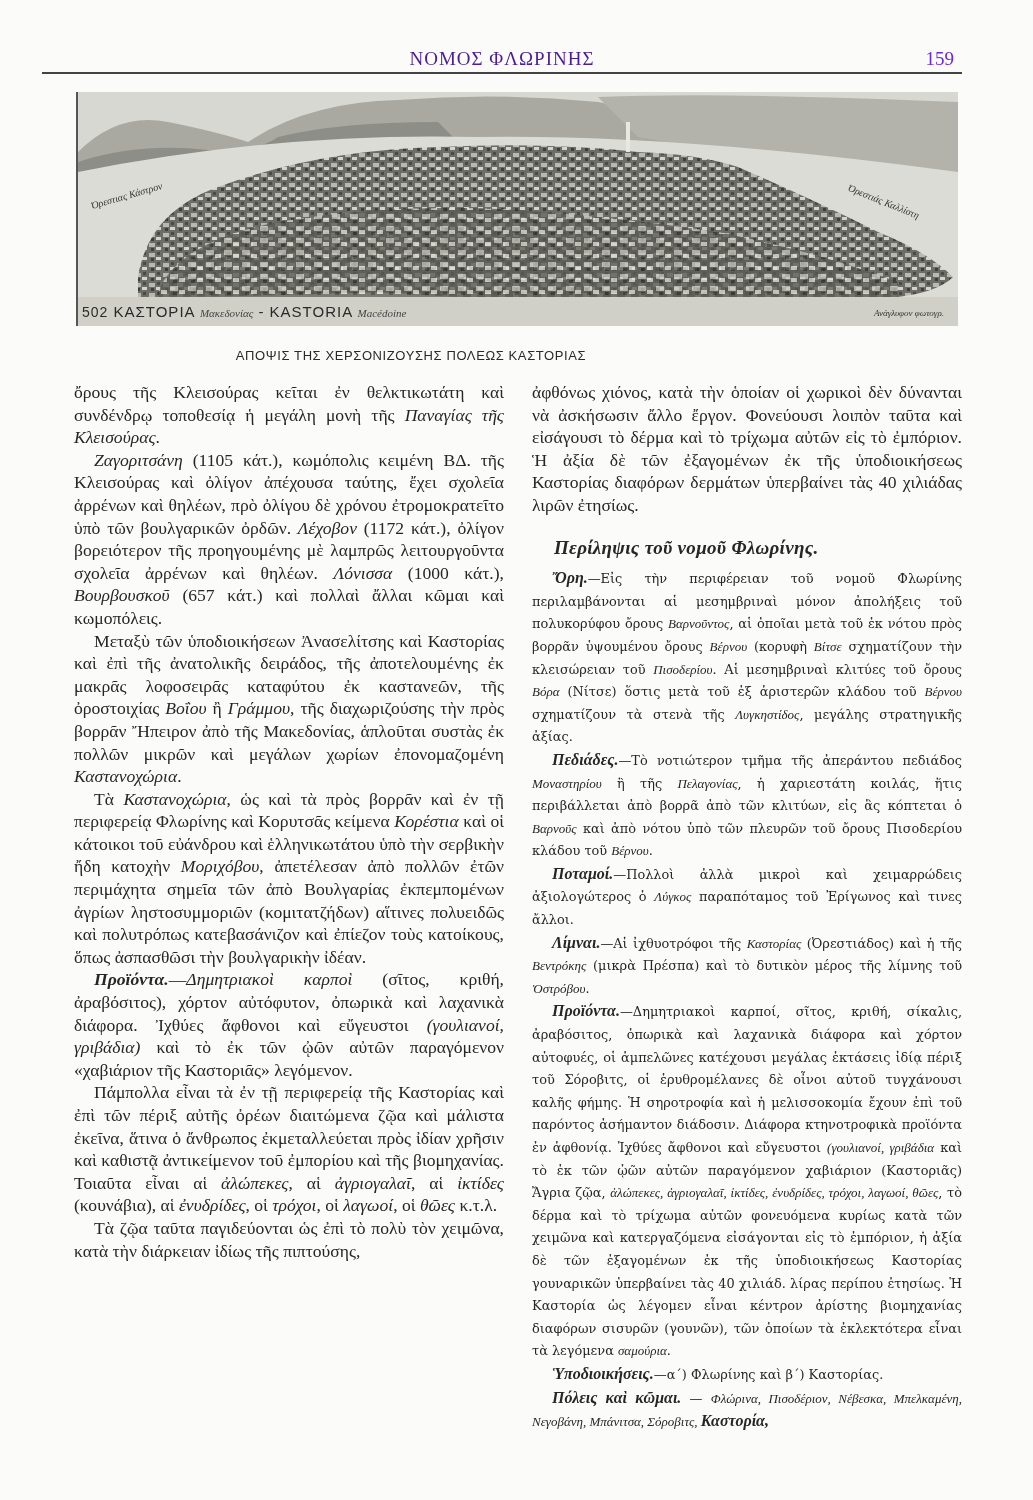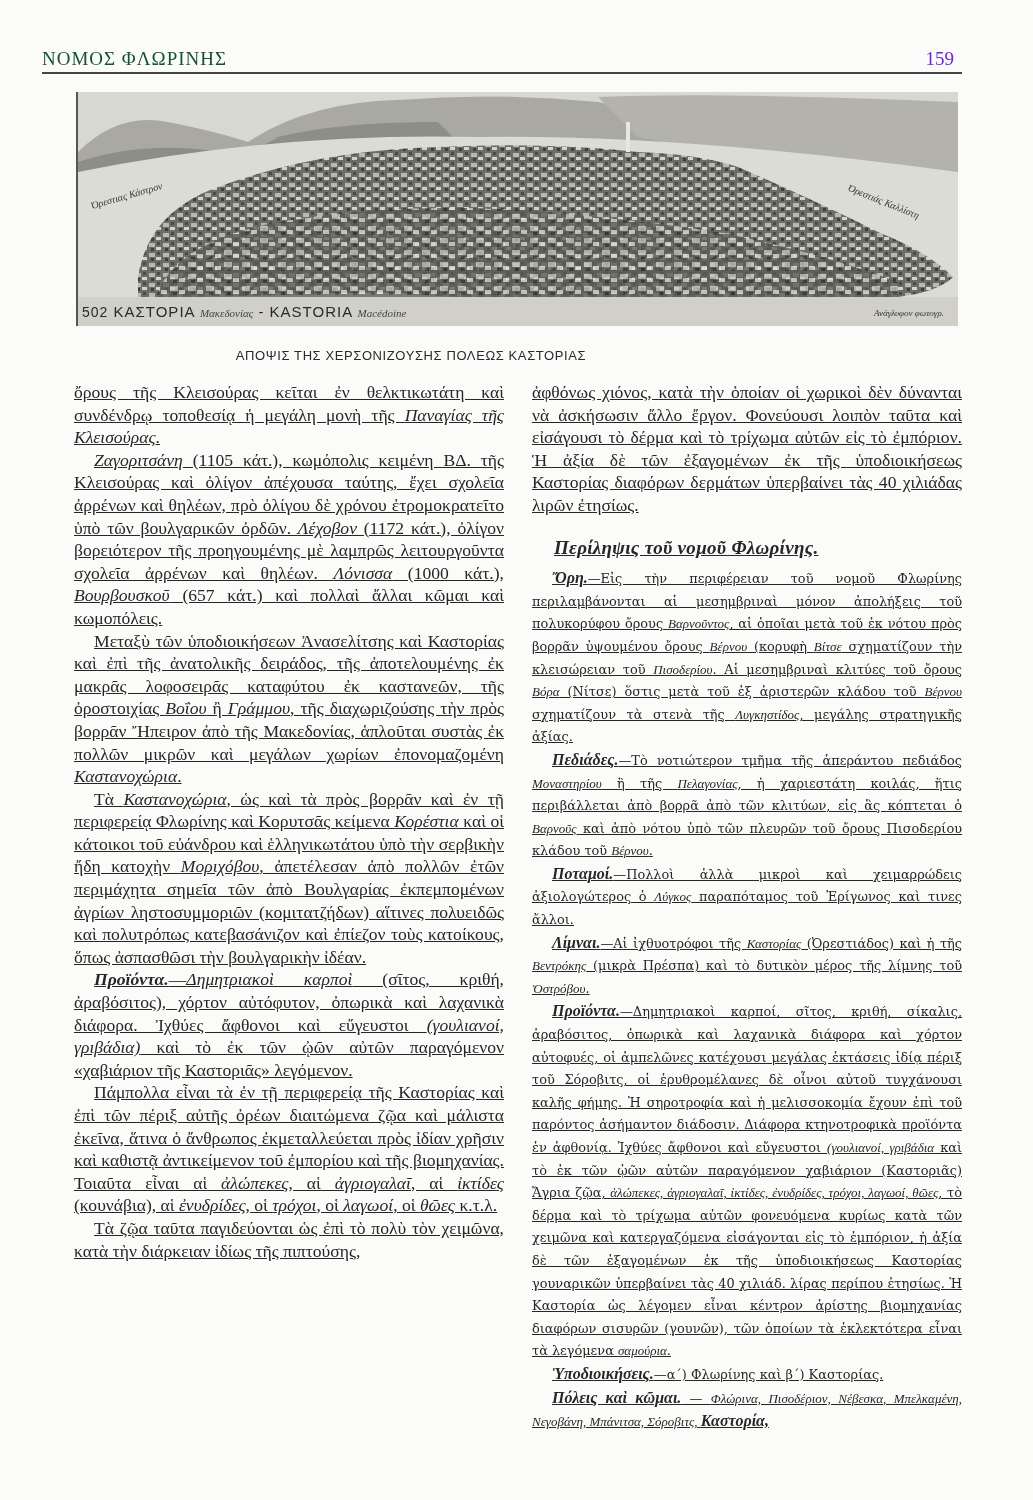--- a/index.html
+++ b/index.html
@@ -5,22 +5,22 @@
   html, body { margin: 0; padding: 0; }
   body {
     width: 1033px; height: 1500px; position: relative; overflow: hidden;
     background: #fbfbfa; color: #262626;
     font-family: "DejaVu Serif", "Liberation Serif", serif;
   }
   .running-head {
     position: absolute; left: 42px; top: 42px; width: 920px; height: 32px;
   }
   .running-head .title {
-    position: absolute; left: 0; right: 0; top: 6px; text-align: left;
-    font-family: "Liberation Serif", serif; font-size: 19px; letter-spacing: 1px; color: #14532d;
+    position: absolute; left: 0; right: 0; top: 6px; text-align: center;
+    font-family: "Liberation Serif", serif; font-size: 19px; letter-spacing: 1px; color: #4c1d95;
   }
   .running-head .folio {
     position: absolute; right: 8px; top: 6px;
     font-family: "Liberation Serif", serif; font-size: 19px; color: #6d28d9;
   }
   .head-rule { position: absolute; left: 42px; top: 72px; width: 920px; height: 2px; background: #444; }
 
   .photo {
     position: absolute; left: 76px; top: 92px; width: 880px; height: 234px;
     background: #c9c9c4; overflow: hidden; border-left: 2px solid #555;
@@ -47,21 +47,21 @@
     position: absolute; left: 0; width: 822px; top: 348px; text-align: center;
     font-family: "Liberation Sans", sans-serif; font-size: 13px; letter-spacing: 0.6px; color: #2a2a2a;
   }
 
   .col {
     position: absolute; top: 381px; font-family: "Liberation Serif", serif;
     text-align: justify;
   }
   .col-left { left: 74px; width: 430px; font-size: 17.6px; line-height: 22.6px; }
   .col-right { left: 532px; width: 430px; font-size: 17.6px; line-height: 22.6px; }
-  .col p { margin: 0; text-indent: 20px; text-decoration: underline; }
+  .col p { margin: 0; text-indent: 20px; }
   .col p.noindent { text-indent: 0; }
   .col .it { font-style: italic; }
   .col .bi { font-style: italic; font-weight: bold; }
   .section-title {
     font-style: italic; font-weight: bold; font-size: 19px; margin: 20px 0 8px 22px !important;
     text-indent: 0 !important; letter-spacing: 0.3px;
   }
   .small {
     font-family: "DejaVu Serif", serif; font-size: 12.9px; line-height: 22.6px; letter-spacing: 0;
   }

